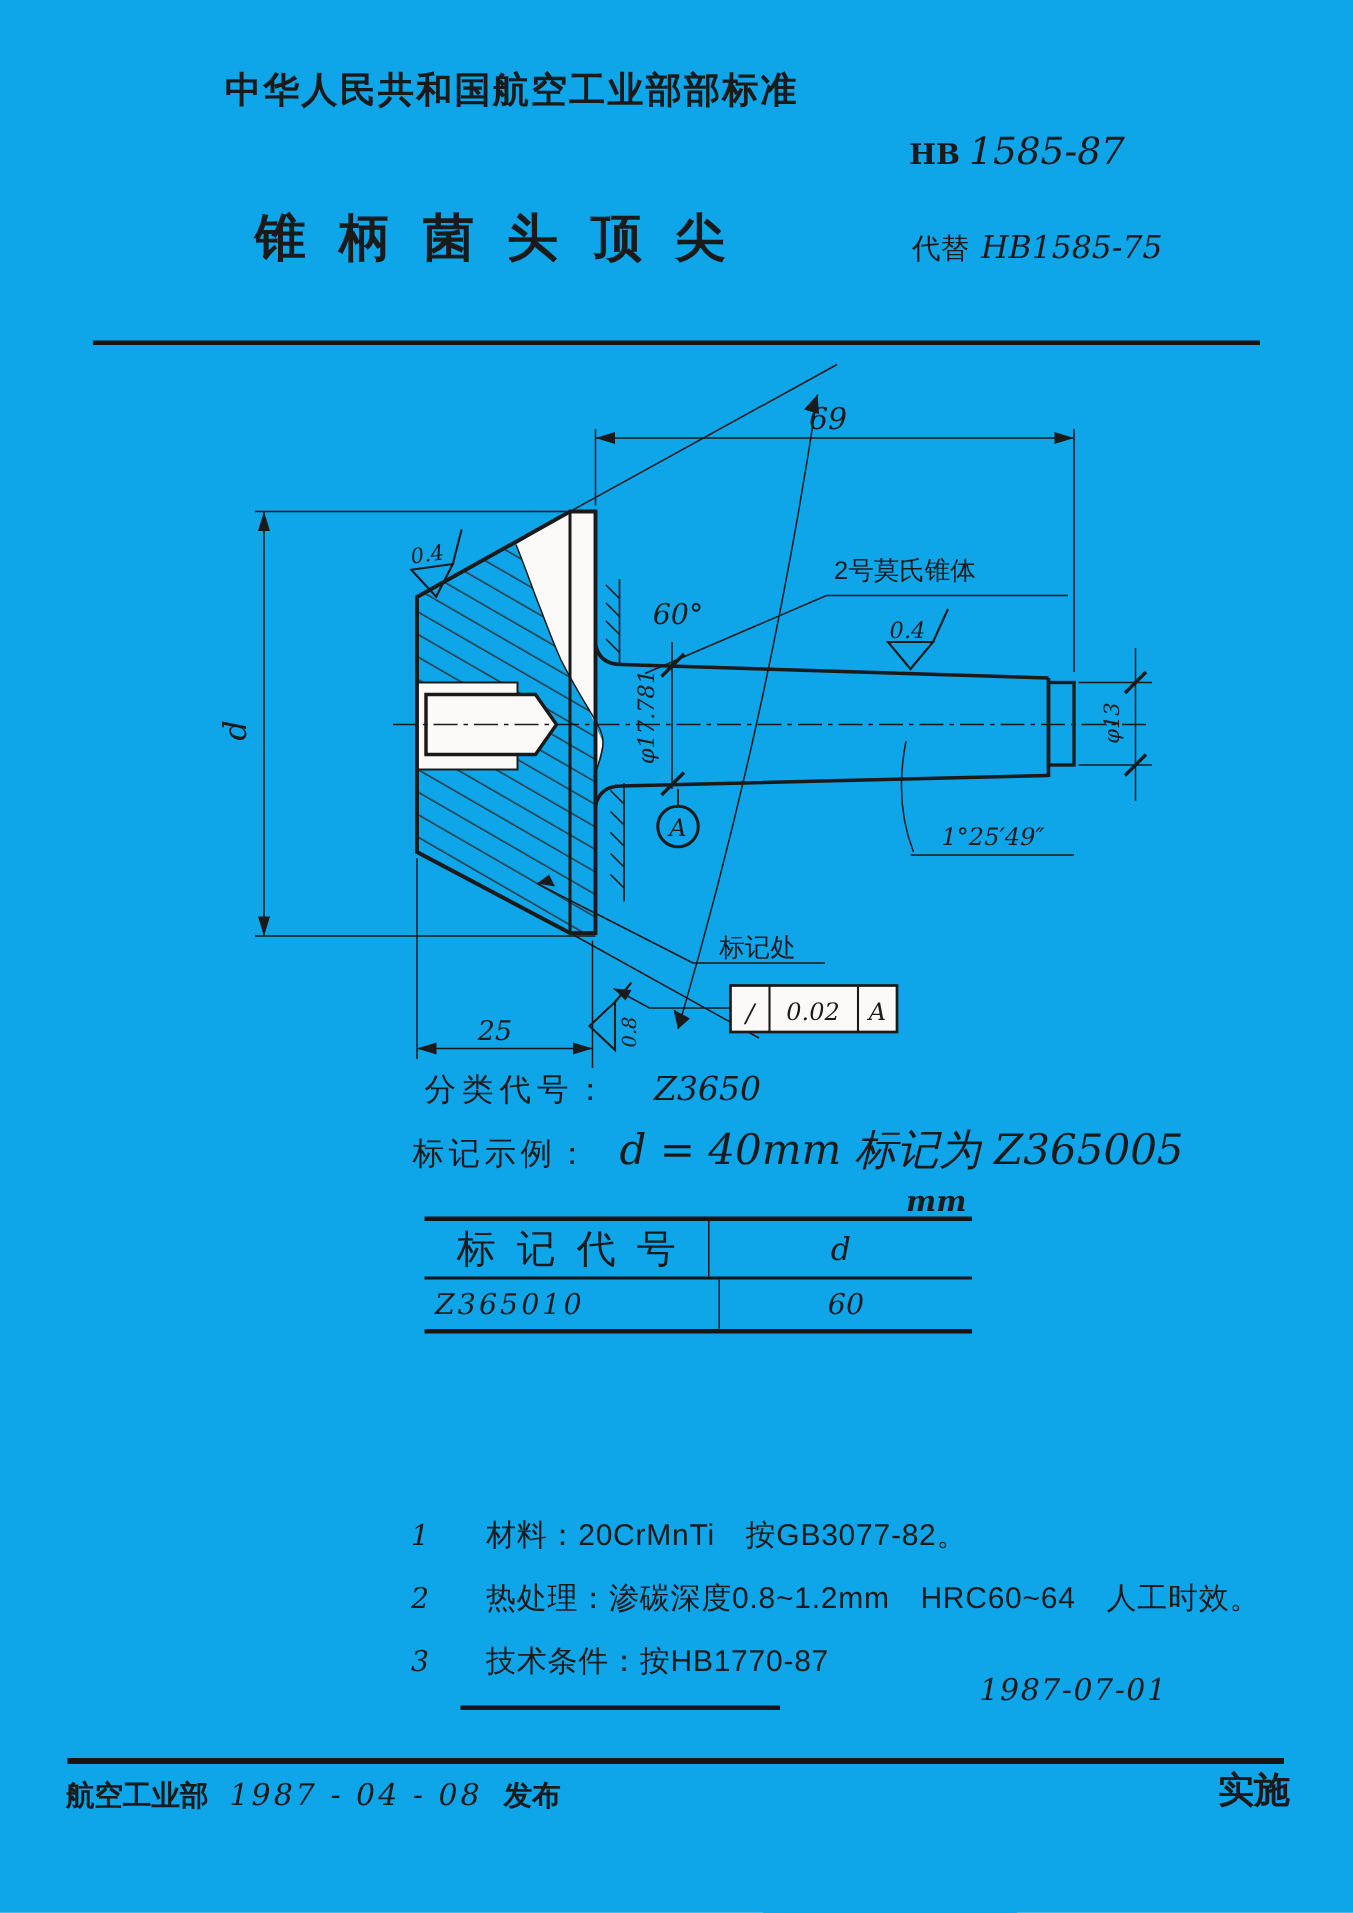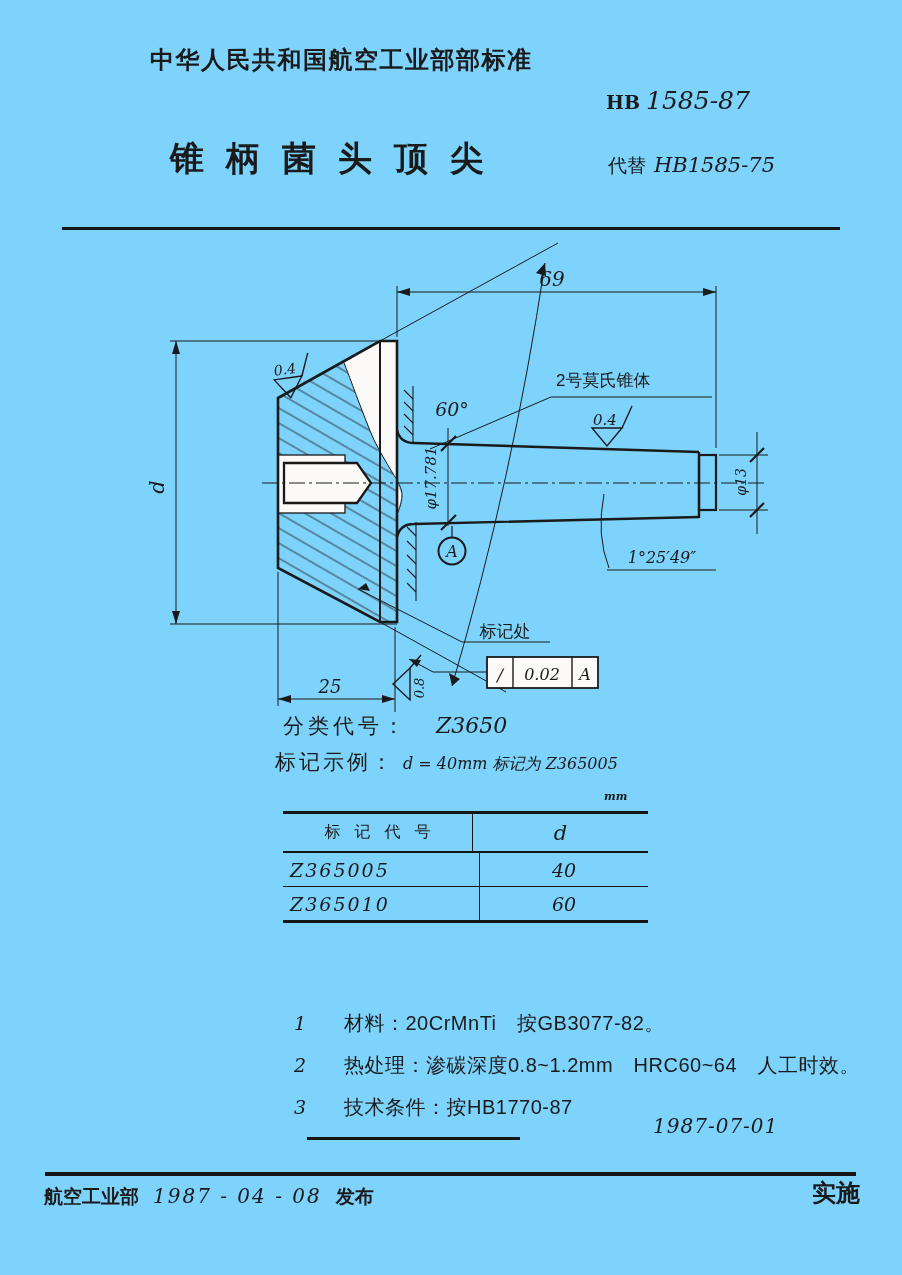--- a/index.html
+++ b/index.html
@@ -4,21 +4,21 @@
 <style>
   html,body{margin:0;padding:0;}
   body{
     width:902px;height:1275px;
     background:#efefef;
     font-family:"Liberation Sans",sans-serif;
     color:#1a1a1a;
   }
   .page{
     position:relative;width:902px;height:1275px;
-    background:#7dd3fc;overflow:hidden;
+    background:#0ea5e9;overflow:hidden;
   }
   .abs{position:absolute;}
   .cjk{font-family:"Liberation Sans",sans-serif;}
   .hw{font-family:"DejaVu Serif",serif;font-style:italic;}
   .rule{background:#151515;}
   svg text{fill:#1a1a1a;}
   svg .hw{font-family:"DejaVu Serif",serif;font-style:italic;}
   svg .cjk{font-family:"Liberation Sans",sans-serif;}
 
   .org-title{left:150px;top:44px;font-size:24px;font-weight:bold;letter-spacing:1.5px;}
@@ -28,35 +28,35 @@
   .doc-title{left:170px;top:136px;font-size:34px;font-weight:600;letter-spacing:22px;white-space:nowrap;}
   .replaces{left:608px;top:153px;text-align:right;}
   .replaces .prefix{font-size:19px;}
   .replaces .num{font-size:21px;margin-left:8px;}
 
   .class-line{left:283px;top:712px;font-size:21px;white-space:nowrap;}
   .class-line .lbl{letter-spacing:4px;}
   .class-line .val{margin-left:28px;font-size:22px;}
   .example-line{left:275px;top:748px;font-size:21px;white-space:nowrap;}
   .example-line .lbl{letter-spacing:3px;}
-  .example-line .val{margin-left:8px;font-size:16px;}
-
-  .unit-label{left:604px;top:790px;font-size:11px;font-weight:bold;text-align:center;}
+  .example-line .val{margin-left:18px;font-size:28px;}
+
+  .unit-label{left:604px;top:790px;font-size:19px;font-weight:bold;text-align:center;}
   .size-table{left:283px;top:811px;width:365px;border-top:3px solid #151515;border-bottom:3px solid #151515;}
   .size-table .row{display:flex;align-items:center;}
   .size-table .c1{width:189px;border-right:1.5px solid #151515;align-self:stretch;display:flex;align-items:center;}
   .size-table .c2{flex:1;text-align:center;}
   .size-table .hrow{height:37px;border-bottom:2px solid #151515;}
-  .size-table .hrow .c1{justify-content:center;font-size:16px;letter-spacing:14px;text-indent:14px;}
+  .size-table .hrow .c1{justify-content:center;font-size:26px;letter-spacing:14px;text-indent:14px;}
   .size-table .hrow .c2{font-size:21px;}
   .size-table .drow{height:33px;border-bottom:1.5px solid #151515;font-size:19px;}
   .size-table .drow:last-child{border-bottom:none;}
   .size-table .drow .c1{padding-left:7px;letter-spacing:2px;}
 
-  .notes{left:294px;top:1010px;font-size:20px;}
+  .notes{left:274px;top:1010px;font-size:20px;}
   .note{margin-bottom:15px;white-space:nowrap;}
   .note .no{display:inline-block;width:50px;font-size:19px;}
   .note .txt{letter-spacing:0.5px;}
 
   .pre-footer-rule{left:307px;top:1137px;width:213px;height:3px;}
   .footer-rule{left:45px;top:1172px;width:811px;height:4px;}
   .footer-left{left:44px;top:1184px;font-size:19px;font-weight:bold;white-space:nowrap;}
   .footer-left .date{font-weight:normal;font-size:20px;margin:0 14px;letter-spacing:2px;}
   .footer-impl-date{left:653px;top:1114px;font-size:20px;letter-spacing:1px;}
   .footer-impl-label{left:812px;top:1177px;font-size:24px;font-weight:bold;}
@@ -234,24 +234,20 @@
     <span class="lbl cjk">标记示例：</span><span class="val hw">d = 40mm 标记为 Z365005</span>
   </div>
 
   <div class="abs unit-label hw">mm</div>
   <div class="abs size-table">
     <div class="row hrow">
       <div class="c1 cjk">标记代号</div>
       <div class="c2 hw">d</div>
     </div>
     <div class="row drow">
-      <div class="c1 hw">Z365005</div>
-      <div class="c2 hw">40</div>
-    </div>
-    <div class="row drow">
       <div class="c1 hw">Z365010</div>
       <div class="c2 hw">60</div>
     </div>
   </div>
 
   <div class="abs notes">
     <div class="note">
       <span class="no hw">1</span><span class="txt cjk">材料：20CrMnTi　按GB3077-82。</span>
     </div>
     <div class="note">

